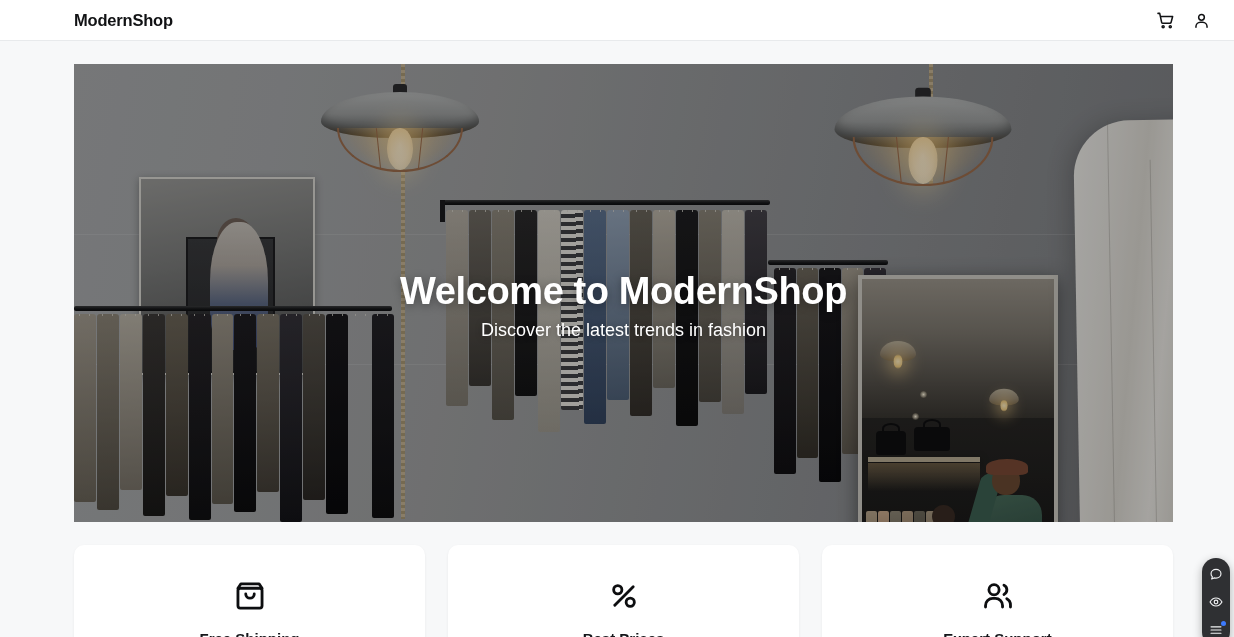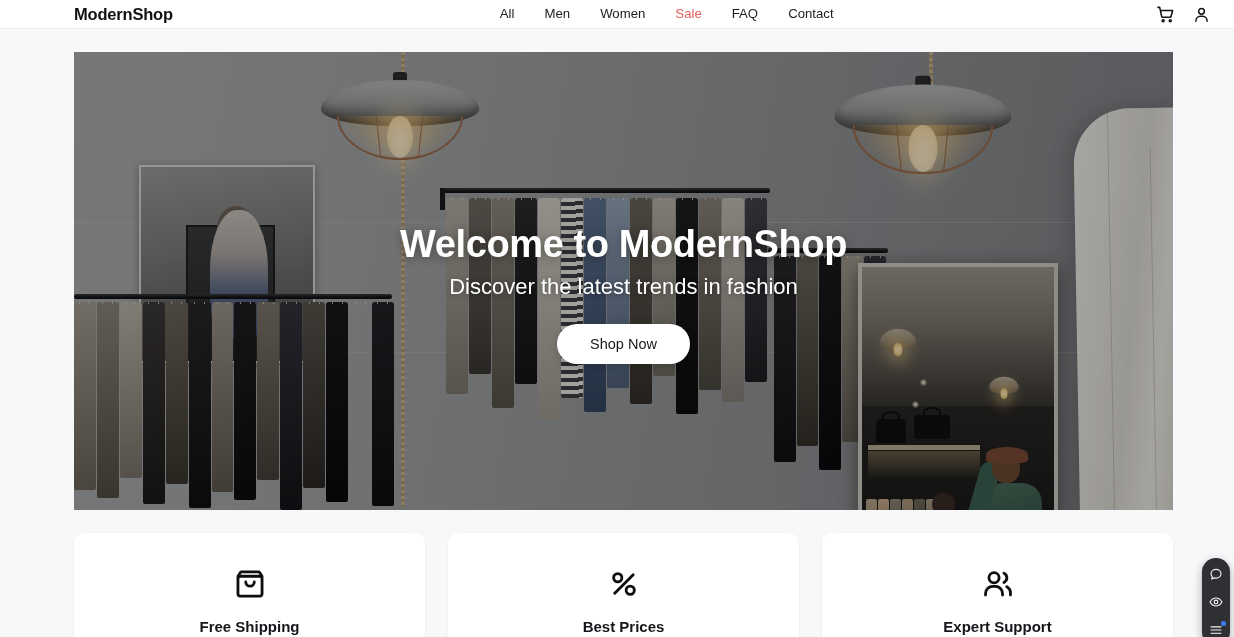--- a/index.html
+++ b/index.html
@@ -12,21 +12,21 @@
 
   body {
     font-family: "Liberation Sans", sans-serif;
     background: #f7f8f9;
     color: #111214;
     -webkit-font-smoothing: antialiased;
   }
 
   
   .site-header {
-    height: 29px;
+    height: 41px;
     background: #ffffff;
     border-bottom: 1px solid #e8eaec;
     display: flex;
     align-items: center;
     padding: 0 22px 0 74px;
     position: relative;
   }
 
   .brand {
     font-size: 16.5px;
@@ -394,21 +394,21 @@
     font-size: 38px;
     font-weight: bold;
     letter-spacing: -0.4px;
     line-height: 1.1;
     text-shadow: 0 2px 10px rgba(0,0,0,0.35);
     margin-top: 32px;
   }
 
   .hero-subtitle {
     margin-top: 8px;
-    font-size: 22px;
+    font-size: 18px;
     font-weight: normal;
     text-shadow: 0 1px 6px rgba(0,0,0,0.35);
   }
 
   .hero-cta {
     margin-top: 24px;
     background: #ffffff;
     color: #17181b;
     border: none;
     border-radius: 999px;
@@ -488,28 +488,20 @@
     border-radius: 50%;
     background: #3d7bff;
   }
 </style>
 </head>
 <body>
 
 <header class="site-header">
   <div class="brand">ModernShop</div>
 
-  <nav class="main-nav">
-    <a class="nav-link" href="#">All</a>
-    <a class="nav-link" href="#">Men</a>
-    <a class="nav-link" href="#">Women</a>
-    <a class="nav-link is-sale" href="#">Sale</a>
-    <a class="nav-link" href="#">FAQ</a>
-    <a class="nav-link" href="#">Contact</a>
-  </nav>
 
   <div class="header-actions">
     <button class="icon-btn" aria-label="Cart">
       <svg width="19" height="19" viewBox="0 0 24 24" fill="none" stroke="currentColor" stroke-width="1.9" stroke-linecap="round" stroke-linejoin="round">
         <circle cx="9" cy="20" r="1.3"></circle>
         <circle cx="18" cy="20" r="1.3"></circle>
         <path d="M2.5 3h2.2l2.4 11.2a1.7 1.7 0 0 0 1.7 1.3h8.6a1.7 1.7 0 0 0 1.7-1.3L21 7H6"></path>
       </svg>
     </button>
     <button class="icon-btn" aria-label="Account">
@@ -634,21 +626,20 @@
 
     </div>
 
   </div>
 
   <div class="hero-overlay"></div>
 
   <div class="hero-content">
     <h1 class="hero-title">Welcome to ModernShop</h1>
     <p class="hero-subtitle">Discover the latest trends in fashion</p>
-    <button class="hero-cta">Shop Now</button>
   </div>
 </section>
 
 <section class="features">
 
   <div class="feature-card">
     <div class="feature-icon">
       <svg width="34" height="34" viewBox="0 0 24 24" fill="none" stroke="currentColor" stroke-width="2" stroke-linecap="round" stroke-linejoin="round">
         <rect x="3.5" y="6.5" width="17" height="14" rx="1.6"></rect>
         <path d="M3.5 6.5 L5.6 3.4 h12.8 l2.1 3.1"></path>

